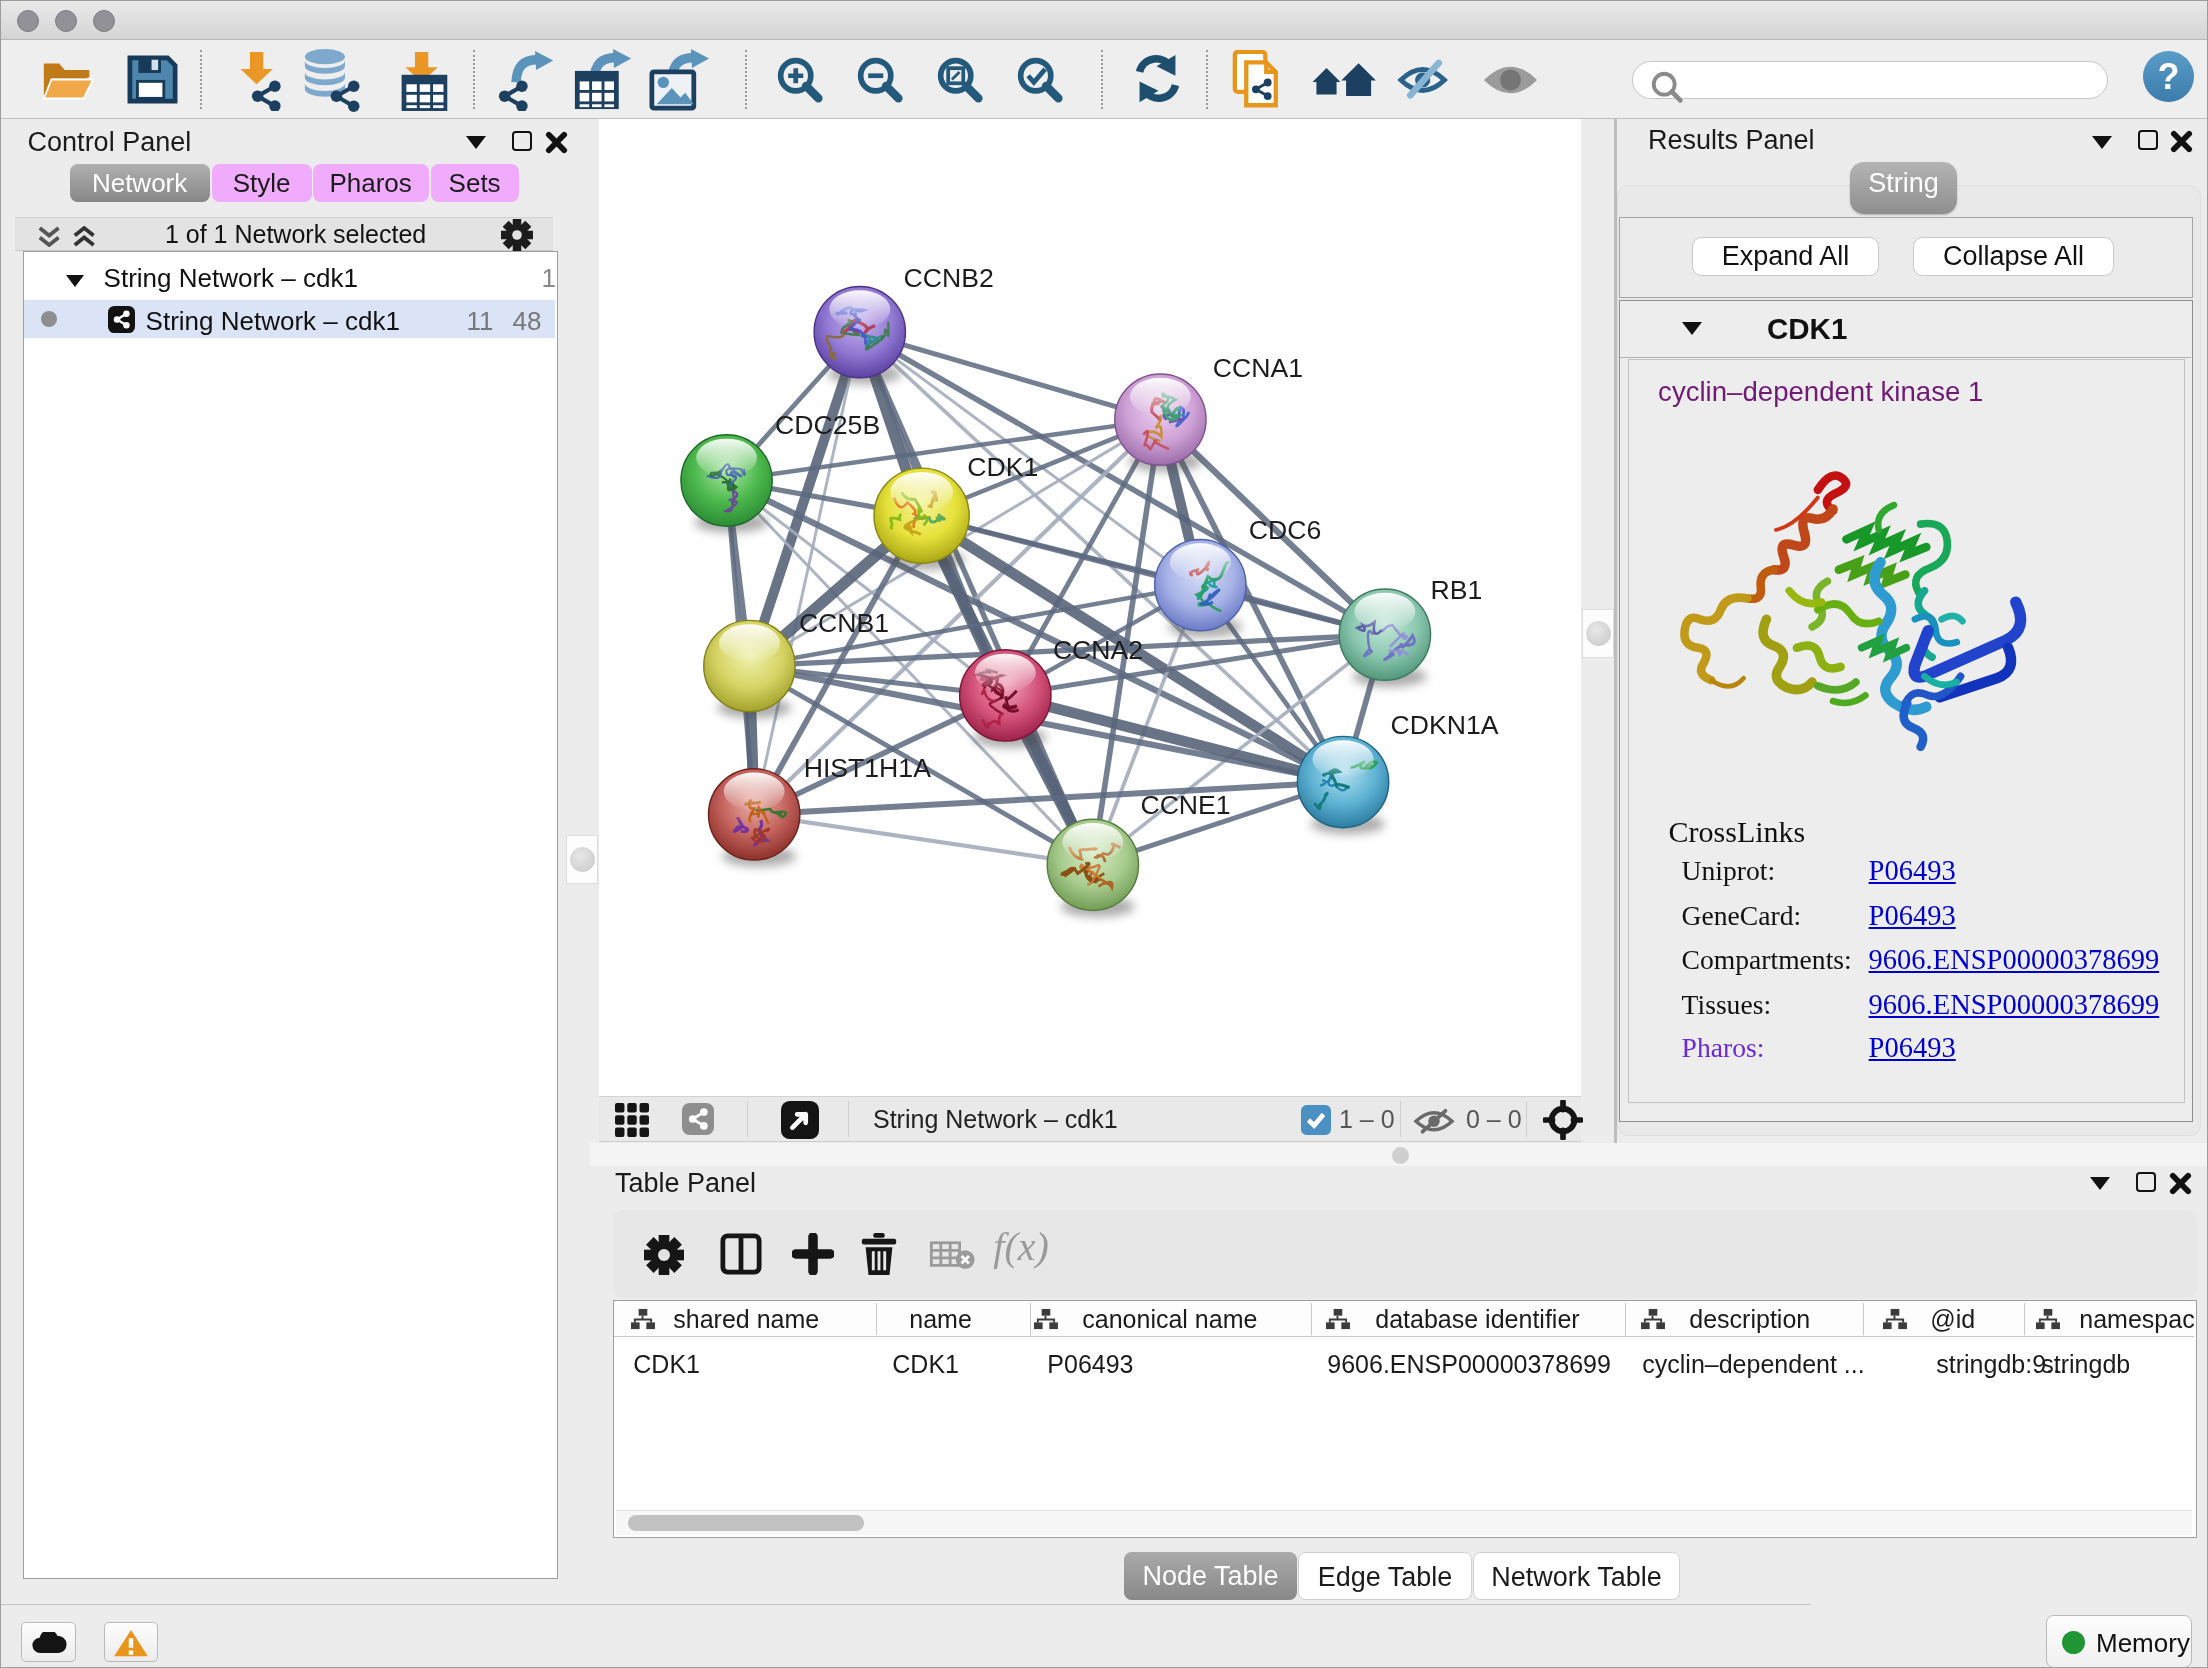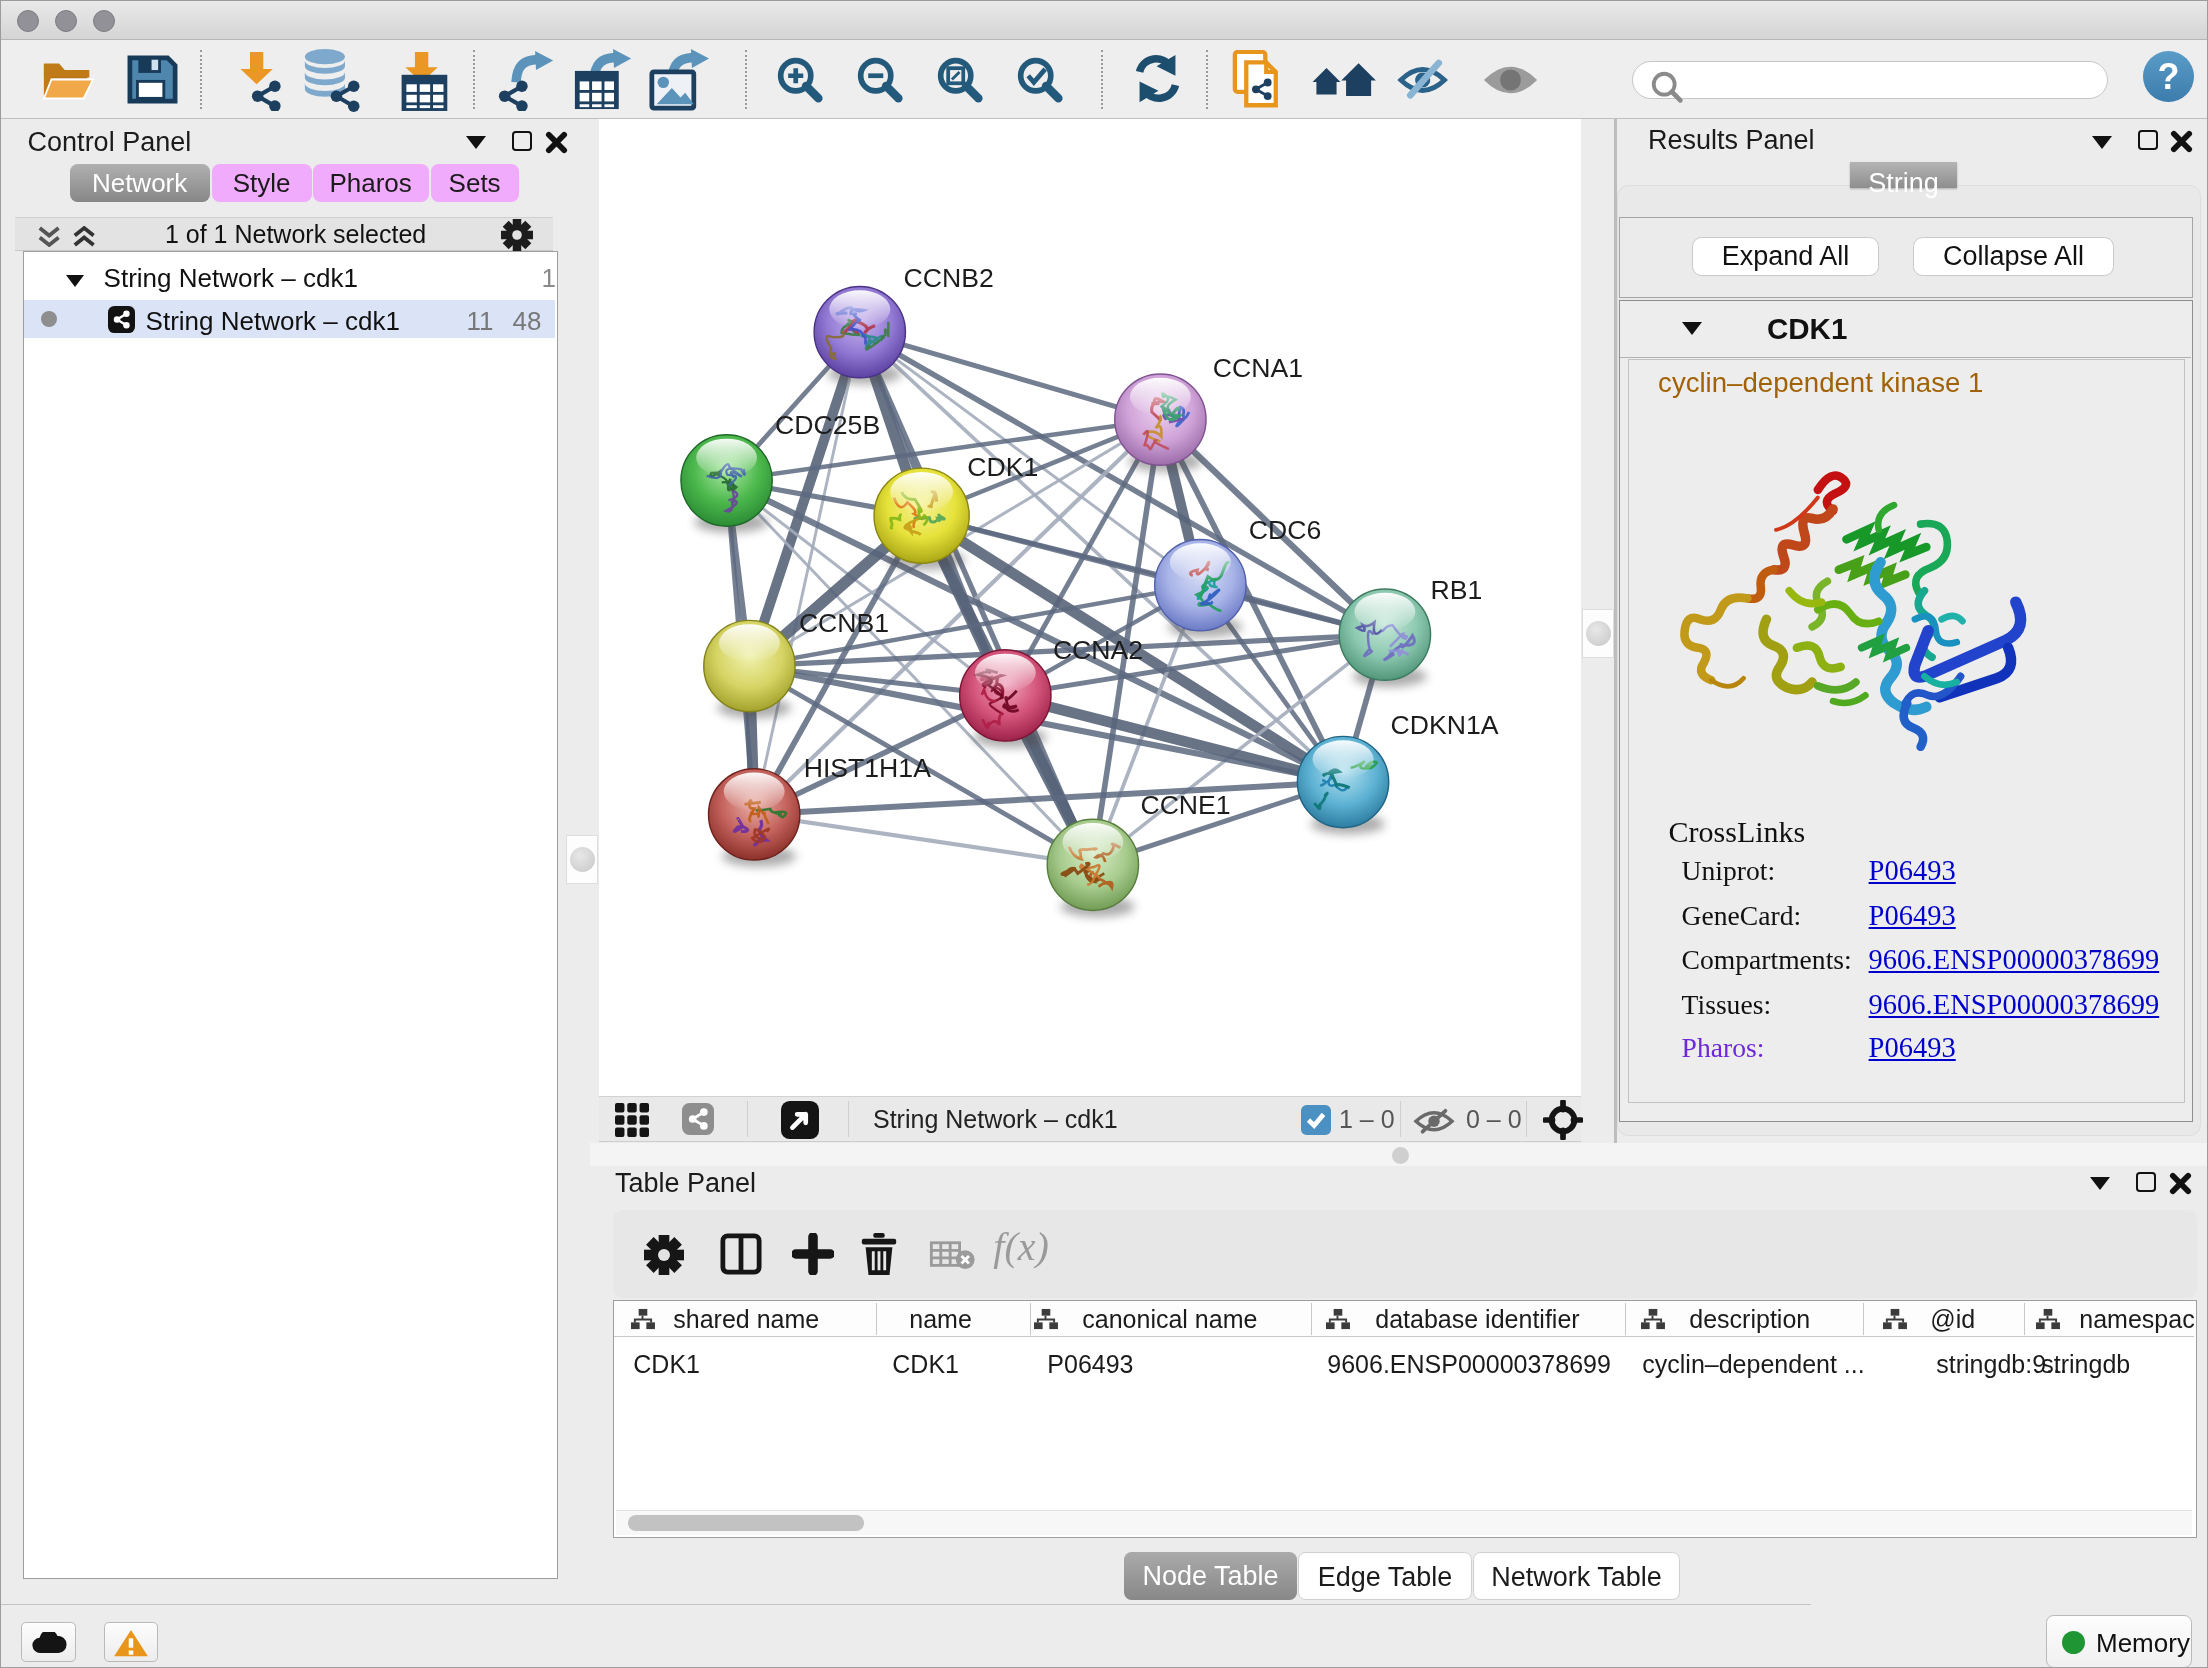--- a/index.html
+++ b/index.html
@@ -17,21 +17,21 @@
 .tabbtn{height:38px;border-radius:7.6px;font-size:26px;color:#1b1b1b;text-align:center;line-height:38px;background:#f0abfc}
 .tabsel{background:linear-gradient(#b0b0b0,#878787);color:#fff}
 #graybar{left:7.6px;top:96px;width:538px;height:34px;background:#e3e3e3;border-top:1.9px solid #d0d0d0;border-bottom:1.9px solid #c8c8c8}
 #netlist{left:15px;top:130px;width:535px;height:1328px;background:#fff;border:1.9px solid #9e9e9e}
 #row2{left:0px;top:48px;width:531px;height:38px;background:#dbe4f6}
 #netview{left:599px;top:119px;width:982px;height:977px;background:#fff}
 #netbar{left:599px;top:1096px;width:982px;height:46px;background:#e9e9e9;border-top:1.9px solid #d2d2d2;border-bottom:1.9px solid #cdcdcd}
 #netstrip{left:590px;top:1143px;width:1619px;height:23px;background:#f4f4f4}
 #results{left:1617px;top:119px;width:592px;height:1046px}
 #rescont{left:1617px;top:185px;width:584px;height:951px;background:#e9e9e9;border-radius:11.4px;border:1px solid #ddd}
-#stringtab{left:1850px;top:162px;width:107px;height:26px;border-radius:0;background:linear-gradient(#b4b4b4,#8e8e8e);color:#fff;font-size:27px;text-align:center;line-height:42px;box-shadow:0 1px 1.9px rgba(0,0,0,.25)}
+#stringtab{left:1850px;top:162px;width:107px;height:52px;border-radius:14px;background:linear-gradient(#b4b4b4,#8e8e8e);color:#fff;font-size:27px;text-align:center;line-height:42px;box-shadow:0 1px 1.9px rgba(0,0,0,.25)}
 #box1{left:1619px;top:217px;width:574px;height:81px;background:#ebebeb;border:1.9px solid #a5a5a5}
 .wbtn{top:19px;height:39px;background:#fff;border:1.9px solid #c9c9c9;border-radius:9.5px;font-size:27px;color:#111;text-align:center;line-height:36px}
 #box2{left:1619px;top:300px;width:574px;height:822px;background:#ededed;border:1.9px solid #8e8e8e}
 #cdk1head{left:0;top:0;width:571px;height:57px;border-bottom:1.9px solid #b2b2b2}
 #cdk1body{left:7.6px;top:58px;width:557px;height:744px;background:#ededed;border:1px solid #c2c2c2}
 .ser{font-family:"Liberation Serif",serif}
 .lnk{color:#0000cc;text-decoration:underline}
 #tablep{left:599px;top:1166px;width:1609px;height:436px}
 #ttools{left:14.3px;top:44px;width:1584px;height:88px;background:#e7e7e7;border-radius:9.5px}
 #ttable{left:14.3px;top:134px;width:1584px;height:238px;background:#fff;border:1.9px solid #9e9e9e}
@@ -579,21 +579,21 @@
     <div id="box1" class="abs">
       <div class="abs wbtn" style="left:72px;width:187px">Expand All</div>
       <div class="abs wbtn" style="left:293px;width:201px">Collapse All</div>
     </div>
     <div id="box2" class="abs">
       <div id="cdk1head" class="abs">
         <div class="abs caret" style="left:62px;top:21px"></div>
         <div class="abs" style="left:147px;top:10.5px;font-size:29.5px;font-weight:bold;color:#111">CDK1</div>
       </div>
       <div id="cdk1body" class="abs">
-        <div class="abs" style="left:29.5px;top:7px;font-size:27.6px;color:#a16207">cyclin–dependent kinase 1</div>
+        <div class="abs" style="left:29.5px;top:16px;font-size:27.6px;color:#701a75">cyclin–dependent kinase 1</div>
         <svg class="abs" style="left:46px;top:88px" width="358" height="314" viewBox="0 0 376 330">
 <g fill="none" stroke-linecap="round">
 <path d="M150,44 q14,-22 26,-12 q10,8 -8,16 q-16,8 -2,18" stroke="#c41010" stroke-width="9"></path>
 <path d="M166,64 q-8,14 -22,10 q-14,-4 -8,16 q5,17 -12,12 q-16,-5 -10,12 q6,16 -10,14" stroke="#c0471a" stroke-width="10"></path>
 <path d="M104,128 q-16,2 -14,18 q2,15 -14,12" stroke="#c05c10" stroke-width="9"></path>
 <path d="M150,52 q-24,30 -44,34" stroke="#d03818" stroke-width="4"></path>
 <path d="M76,158 q-22,-4 -28,12 q-6,16 -22,10 q-14,-6 -16,12 q-2,16 14,18 q14,2 6,16 q-8,12 8,18" stroke="#c09a18" stroke-width="9"></path>
 <path d="M38,244 q20,14 34,-2" stroke="#b8860b" stroke-width="5"></path>
 <path d="M96,180 q-10,22 8,28 q16,6 6,22 q-10,14 8,22 q16,6 26,-6" stroke="#a0a012" stroke-width="10"></path>
 <path d="M128,210 q20,-8 24,10 q4,16 22,10" stroke="#8db012" stroke-width="9"></path>

